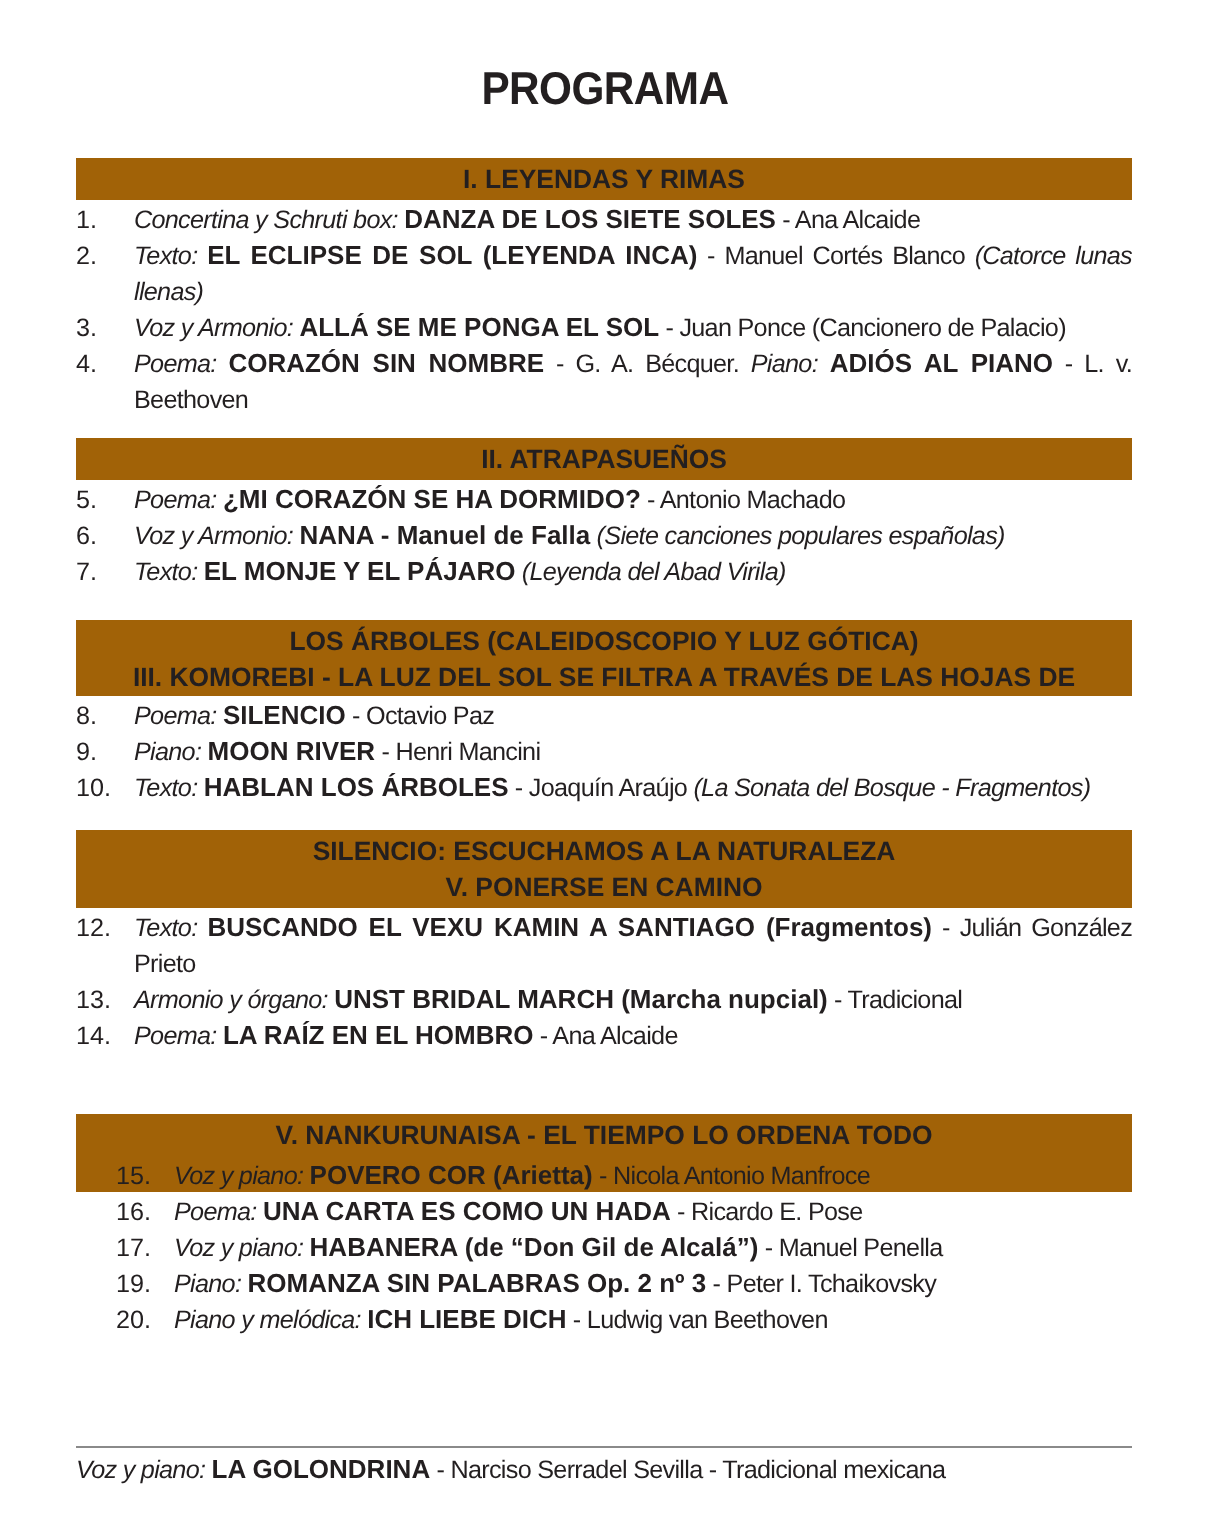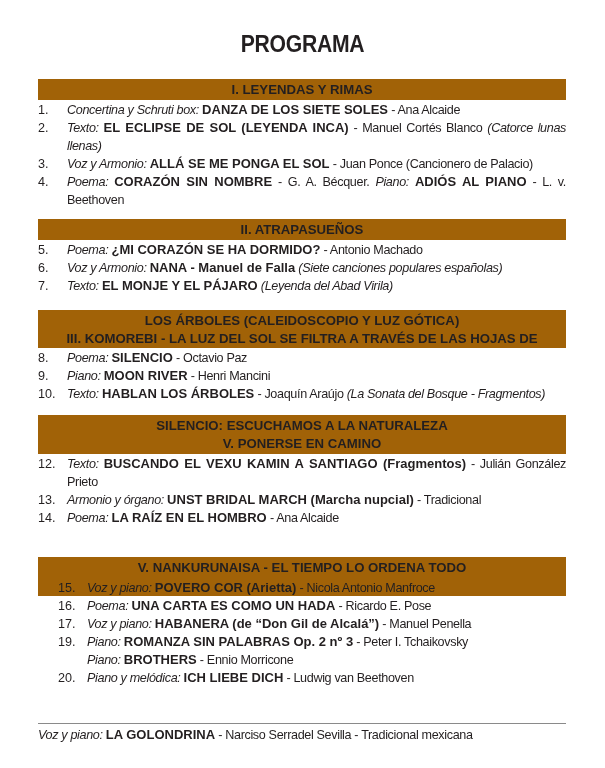--- a/index.html
+++ b/index.html
@@ -77,18 +77,17 @@
   </div>
 
 <div class="band" style="top:557px;height:39px;">
   <span class="l">V. NANKURUNAISA - EL TIEMPO LO ORDENA TODO</span>
 </div>
 <div class="items" style="top:579px;margin-left:20px;">
     <div class="item"><span class="num">15.</span><span class="role">Voz y piano: </span><span class="work">POVERO COR (Arietta)</span><span class="plain"> - Nicola Antonio Manfroce</span></div>
     <div class="item"><span class="num">16.</span><span class="role">Poema: </span><span class="work">UNA CARTA ES COMO UN HADA</span><span class="plain"> - Ricardo E. Pose</span></div>
     <div class="item"><span class="num">17.</span><span class="role">Voz y piano: </span><span class="work">HABANERA (de “Don Gil de Alcalá”)</span><span class="plain"> - Manuel Penella</span></div>
     <div class="item"><span class="num">19.</span><span class="role">Piano: </span><span class="work">ROMANZA SIN PALABRAS Op. 2 nº 3</span><span class="plain"> - Peter I. Tchaikovsky</span></div>
-    <div class="item"><span class="num"></span><span class="role">Piano: </span><span class="work">BROTHERS</span><span class="plain"> - Ennio Morricone</span></div>
     <div class="item"><span class="num">20.</span><span class="role">Piano y melódica: </span><span class="work">ICH LIEBE DICH</span><span class="plain"> - Ludwig van Beethoven</span></div>
   </div>
 
 <div class="rule"></div>
 <div class="encore"><span class="role">Voz y piano: </span><span class="work">LA GOLONDRINA</span><span class="plain"> - Narciso Serradel Sevilla - Tradicional mexicana</span></div>
 
 </body></html>

